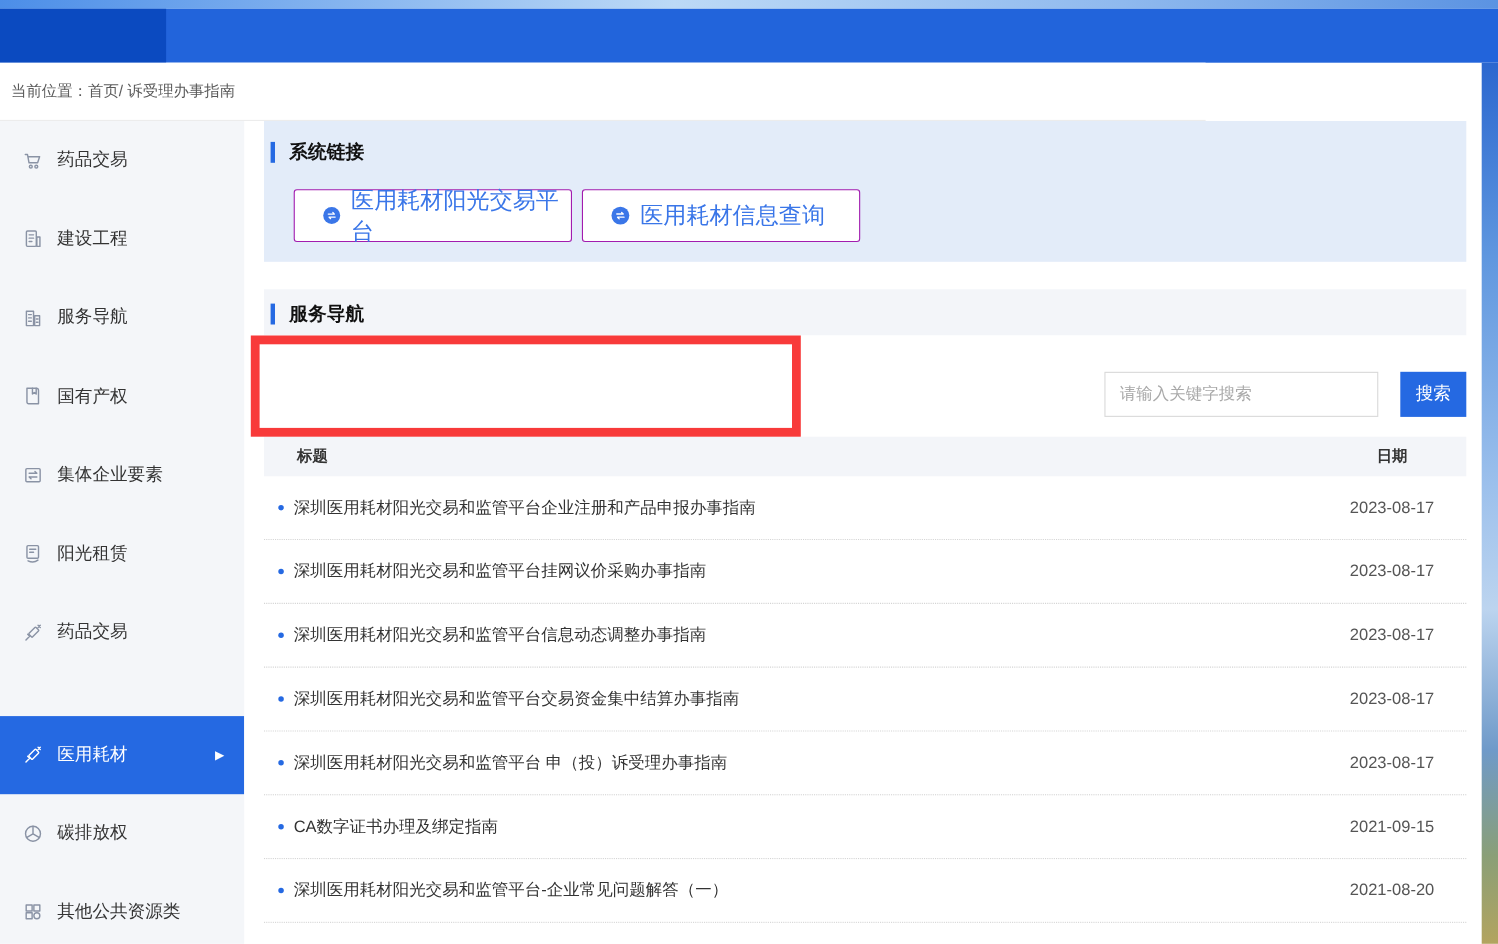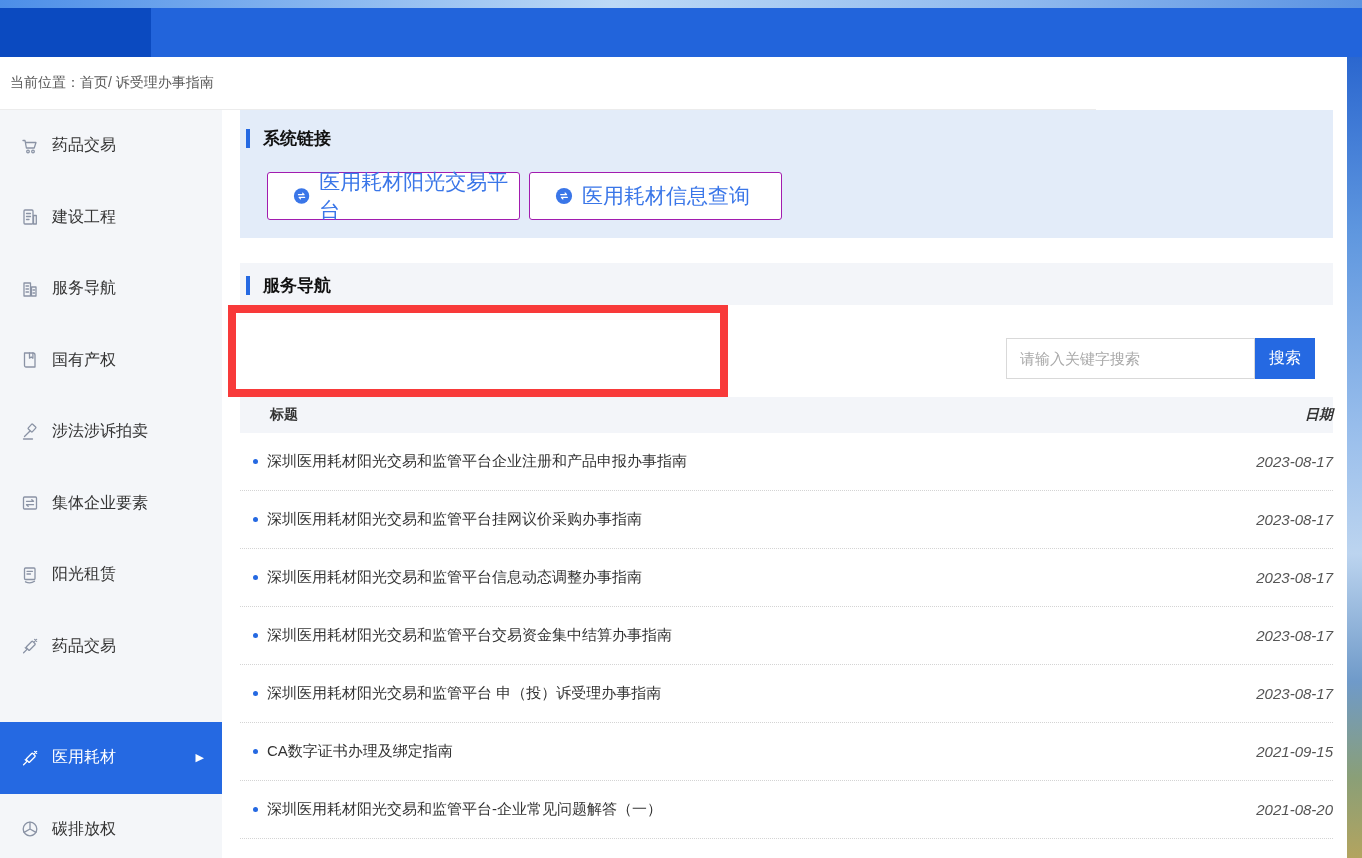--- a/index.html
+++ b/index.html
@@ -50,32 +50,32 @@
   .card .icon svg { width:100%; height:100%; display:block; }
 
   .service-bar { left:0; top:153px; width:1093px; height:42px; background:#f3f5f9; }
   .service-bar .sec-title-row { padding-top:11px; }
 
   .tab-row { left:0; top:195px; width:1093px; height:92px; background:#fff; }
   .tabs { position:absolute; left:11px; top:36px; display:flex; gap:38px; }
   .tab { font-size:16px; font-weight:bold; color:#333; padding-bottom:11px;
     border-bottom:3px solid transparent; cursor:pointer; }
   .tab.active { color:#2569e2; border-bottom-color:#2569e2; }
-  .search-group { position:absolute; right:18px; top:33px; display:flex; }
+  .search-group { position:absolute; right:0; top:33px; display:flex;gap:20px; }
   .search-input { width:249px; height:41px; border:1px solid #d9d9d9; background:#fff;
     padding-left:13px; font-size:15px; color:#333; outline:none; }
   .search-input::placeholder { color:#a9a9a9; }
   .search-btn { width:60px; height:41px; background:#2569e2; color:#fff; border:none;
     font-size:16px; cursor:pointer; }
 
   .table-head { left:0; top:287px; width:1093px; height:36px; background:#f3f5f9;
     display:flex; align-items:center; justify-content:space-between;
     font-size:14px; font-weight:bold; color:#333; }
   .th-title { padding-left:30px; }
-  .th-date, .row-date { width:135px; flex:0 0 auto; text-align:right;font-style:italic; }
+  .th-date, .row-date { width:135px; flex:0 0 auto; text-align:center; }
 
   .rows { left:0; top:323px; width:1093px; }
   .row { height:58px; display:flex; align-items:center; justify-content:space-between;
     border-bottom:1px dotted #d4d4d4; cursor:pointer; }
   .row-title { display:flex; align-items:center; gap:9px; padding-left:13px;
     font-size:15px; color:#333; }
   .bullet { width:5px; height:5px; border-radius:50%; background:#2569e2; flex:0 0 auto; }
   .row-date { font-size:15px; color:#555; }
 
   .annotation-box { left:228px; top:305px; width:500px; height:92px;
@@ -142,30 +142,20 @@
 
     </div>
     <div class="side-item">
       <span class="icon">
         <svg viewBox="0 0 20 20" fill="none" stroke="currentColor" stroke-width="1.3" stroke-linecap="round" stroke-linejoin="round">
           <path d="M4.5 3h8.5a2 2 0 0 1 2 2v12h-9a1.5 1.5 0 0 1-1.5-1.5V3z"></path>
           <path d="M9.5 3v5.2l1.7-1.3 1.7 1.3V3"></path>
         </svg>
       </span>
       <span>国有产权</span>
-
-    </div>
-    <div class="side-item">
-      <span class="icon">
-        <svg viewBox="0 0 20 20" fill="none" stroke="currentColor" stroke-width="1.3" stroke-linecap="round" stroke-linejoin="round">
-          <rect x="9.2" y="2.8" width="5.6" height="6.4" rx="0.8" transform="rotate(42 12 6)"></rect>
-          <path d="M9.8 9.2l-5.3 5.3M3.5 17h9"></path>
-        </svg>
-      </span>
-      <span>涉法涉诉拍卖</span>
 
     </div>
     <div class="side-item">
       <span class="icon">
         <svg viewBox="0 0 20 20" fill="none" stroke="currentColor" stroke-width="1.3" stroke-linecap="round" stroke-linejoin="round">
           <rect x="3.5" y="4" width="13" height="12" rx="1"></rect>
           <path d="M6.5 8.3h7m0 0l-1.7-1.6M13.5 11.7h-7m0 0l1.7 1.6"></path>
         </svg>
       </span>
       <span>集体企业要素</span>

